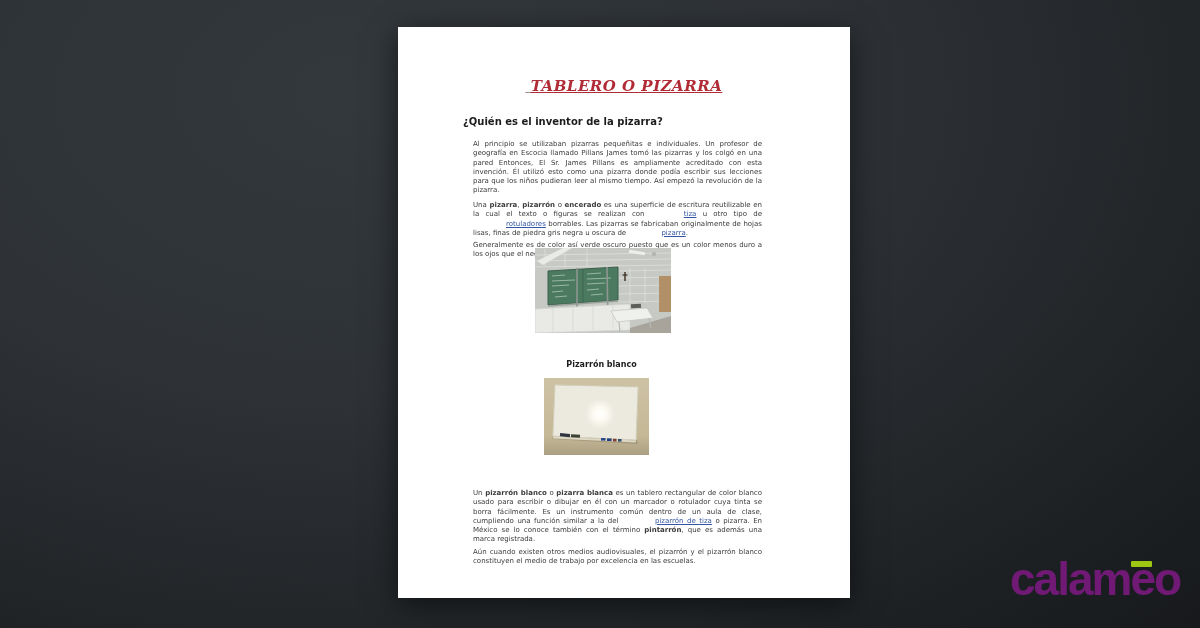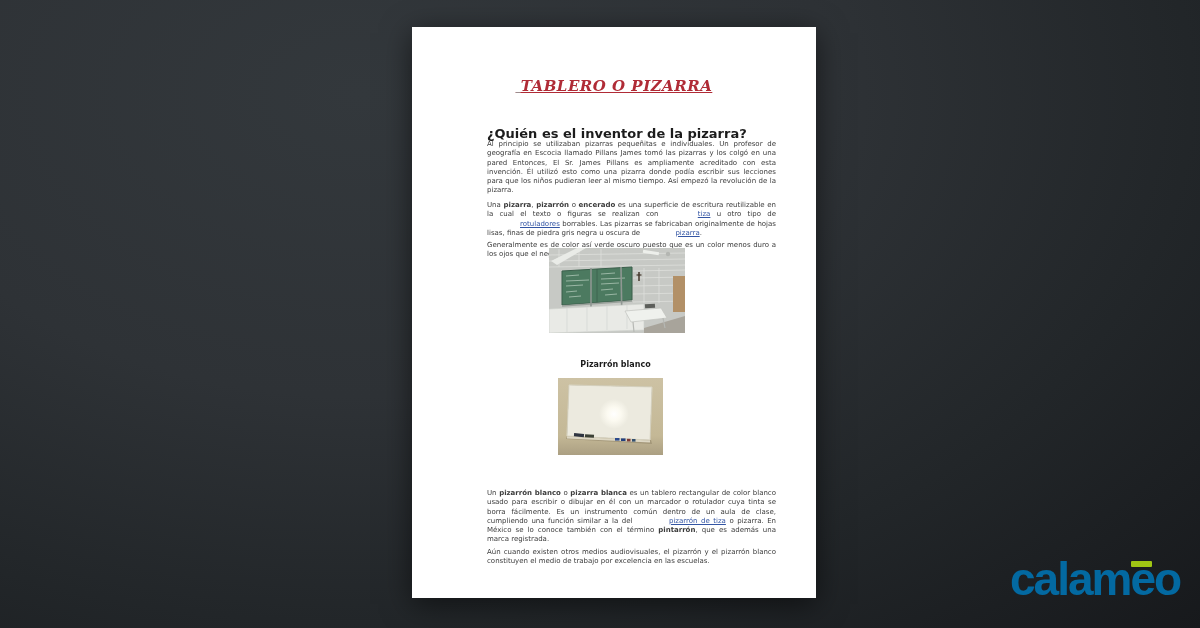--- a/index.html
+++ b/index.html
@@ -2,33 +2,33 @@
 <html><head>
 <meta charset="utf-8">
 <style>
   html,body{margin:0;padding:0;}
   body{
     width:1200px;height:628px;overflow:hidden;position:relative;
     background:radial-gradient(ellipse at 30% 15%, #33383c 0%, #2e3236 40%, #222629 70%, #17191c 100%);
     font-family:"DejaVu Sans","Liberation Sans",sans-serif;
   }
   .page{
-    position:absolute;left:412px;top:27px;width:404px;height:571px;
+    position:absolute;left:398px;top:27px;width:452px;height:571px;
     background:#ffffff;box-shadow:0 6px 28px rgba(0,0,0,0.55);
   }
   .doc-title{
     position:absolute;top:50px;left:0;width:100%;text-align:center;
     font-family:"DejaVu Serif","Liberation Serif",serif;
     font-style:italic;font-weight:bold;font-size:15px;letter-spacing:0.5px;
     color:#B02B36;text-decoration:underline;
   }
   .doc-title .prefix{color:#9a9a9a;text-decoration:none;font-size:9px;font-style:normal;}
   .doc-heading{
     position:absolute;left:59px;width:289px;top:83px;
-    font-size:13px;font-weight:bold;color:#1c1c1c;margin:16px;
+    font-size:10px;font-weight:bold;color:#1c1c1c;margin:6px;
   }
   .doc-para{
     position:absolute;left:59px;width:289px;margin:16px;
     font-size:7px;line-height:9.3px;color:#3b3b3b;text-align:justify;
   }
   .doc-link{color:#3355A4;text-decoration:underline;cursor:pointer;padding-left:33px;}
   #para1{top:97px;}
   #para2{top:158px;}
   #para3{top:198px;}
   #para4{top:446px;}
@@ -37,21 +37,21 @@
   #fig1{top:221px;left:137px;width:136px;height:85px;}
   #fig2{top:351px;left:146px;width:105px;height:77px;}
   .doc-subheading{
     position:absolute;top:333px;left:59px;width:289px;text-align:center;
     font-size:8px;font-weight:bold;color:#1c1c1c;
   }
   .logo{
     position:absolute;left:1010px;top:556px;
     font-family:"Liberation Sans","DejaVu Sans",sans-serif;
     font-weight:bold;font-size:46px;line-height:46px;letter-spacing:-2px;
-    color:#0369a1;white-space:nowrap;
+    color:#701a75;white-space:nowrap;
   }
   .e-wrap{position:relative;display:inline-block;}
   .macron{
     position:absolute;top:5px;left:1px;right:2px;height:6px;
     background:#A0C614;border-radius:1px;
   }
 </style>
 </head>
 <body>
 

